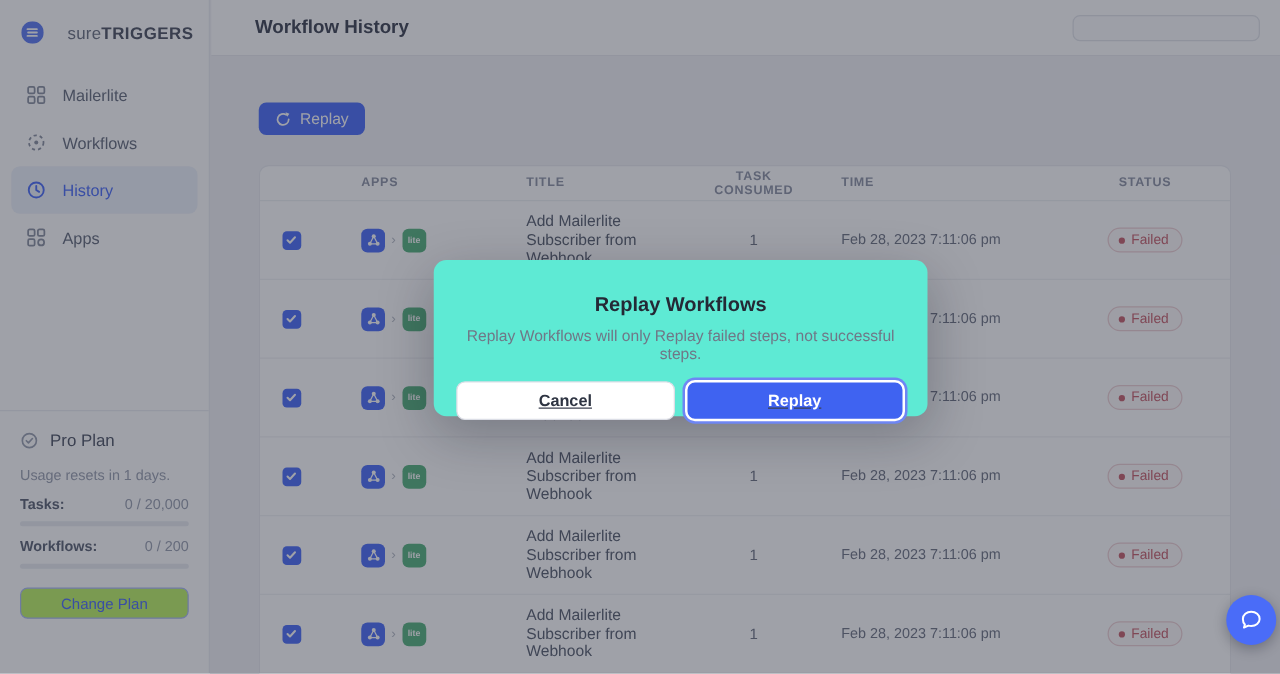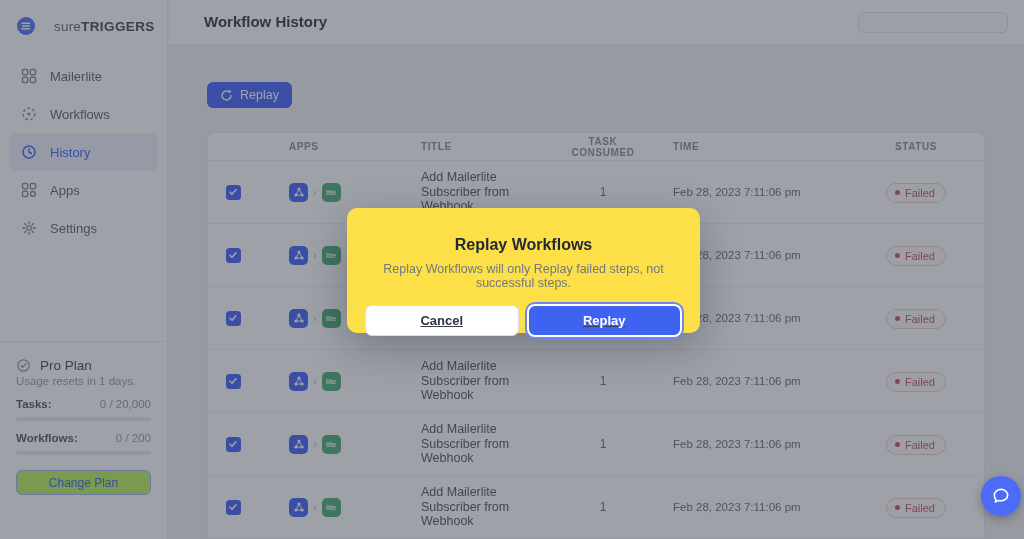--- a/index.html
+++ b/index.html
@@ -18,21 +18,21 @@
   .logo-text b { color:#4b5060; font-weight:700; letter-spacing:.4px; }
   .nav { margin-top:22px; }
   .nav-item { display:flex; align-items:center; gap:13px; height:38px; padding-left:12px; margin:0 9px; border-radius:7px; color:#646b7c; font-size:13px; cursor:pointer; }
   .nav-item .nicon { color:#8a90a0; flex:0 0 16px; }
   .nav-item.active { background:#eef2fb; color:#4a6cf8; }
   .nav-item.active .nicon { color:#4a6cf8; }
 
   .plan { position:absolute; left:0; right:0; bottom:34px; border-top:1px solid #eceef2; padding:16px 16px 10px; }
   .plan-name { display:flex; align-items:flex-end; gap:9px; font-size:13.5px; color:#4c5263; }
   .plan-name .picon { color:#9aa0b0; }
-  .usage-note { margin-top:2px; font-size:11.5px; color:#9aa0b0; }
+  .usage-note { margin-top:15px; font-size:11.5px; color:#9aa0b0; }
   .meter-row { margin-top:11px; display:flex; justify-content:space-between; font-size:11.5px; }
   .meter-label { color:#5a6172; font-weight:700; }
   .meter-value { color:#9aa0b0; }
   .meter-bar { margin-top:7px; height:4px; background:#e9ebf1; border-radius:2px; }
   .change-plan-btn { margin-top:15px; width:100%; height:25px; background:#bef264; border:1px solid #a9b9f5; border-radius:6px; color:#4a6cf8; font-size:12px; font-family:inherit; cursor:pointer; }
   .collapse { position:absolute; bottom:0; left:0; right:0; height:34px; border-top:1px solid #eceef2; display:flex; align-items:center; gap:11px; padding-left:21px; color:#9aa0ad; font-size:12.5px; cursor:pointer; }
 
   
   .main-header { position:absolute; left:169px; right:0; top:0; height:45px; background:#fff; border-bottom:1px solid #e9eaef; z-index:1; }
   .page-title { position:absolute; left:35px; top:13px; font-size:15px; font-weight:700; color:#3c4150; }
@@ -58,21 +58,21 @@
   .c-title { padding-left:8px; font-size:12.5px; color:#565d6d; line-height:14.5px; }
   .c-title span { display:inline-block; max-width:108px; }
   .c-task { text-align:center; font-size:12px; color:#6f7585; }
   .c-time { padding-left:30px; font-size:11.5px; color:#6f7585; }
   .c-status { text-align:center; }
   .badge { display:inline-flex; align-items:center; gap:5px; padding:3px 10px 3px 8px; border:1px solid #eed0d4; border-radius:999px; background:#fefafa; color:#c75f6c; font-size:11px; }
   .badge .dot { width:5px; height:5px; border-radius:50%; background:#c75f6c; }
 
   
   .overlay { position:absolute; inset:0; background:rgba(36,41,58,0.44); z-index:10; }
-  .modal { position:absolute; left:347px; top:208px; width:353px; height:125px; background:#fde047; border-radius:10px; box-shadow:0 14px 44px rgba(10,14,30,.28); z-index:20; text-align:center; }
+  .modal { position:absolute; left:347px; top:208px; width:395px; height:125px; background:#5eead4; border-radius:10px; box-shadow:0 14px 44px rgba(10,14,30,.28); z-index:20; text-align:center; }
   .modal-title { padding-top:28px; font-size:16px; font-weight:700; color:#242936; }
   .modal-msg { margin-top:8px; font-size:12.5px; color:#707787; padding:0 10px; }
   .modal-actions { display:flex; gap:8px; padding:0 18px; margin-top:14px; align-items:center;text-decoration:underline; }
   .btn-cancel { flex:1; height:31px; background:#fff; border:1px solid #dcdee6; border-radius:7px; font-size:13px; font-weight:600; color:#2e3442; font-family:inherit; cursor:pointer; }
   .btn-replay { flex:1; height:33px; background:#3f63f1; border:2px solid #fff; box-shadow:0 0 0 2px #6e86f4; border-radius:8px; font-size:13px; font-weight:600; color:#fff; font-family:inherit; cursor:pointer; }
 
   .chat-fab { position:absolute; left:981px; top:476px; width:40px; height:40px; border-radius:50%; background:#4a6cf8; z-index:30; display:flex; align-items:center; justify-content:center; box-shadow:0 3px 10px rgba(10,14,30,.3); cursor:pointer; }
 </style>
 </head>
 <body>
@@ -122,29 +122,20 @@
       <span class="nicon">
         <svg width="16" height="16" viewBox="0 0 16 16" fill="none" stroke="currentColor" stroke-width="1.4">
             <rect x="1.5" y="1.5" width="5.2" height="5.2" rx="1.2"></rect>
             <rect x="9.3" y="1.5" width="5.2" height="5.2" rx="1.2"></rect>
             <rect x="1.5" y="9.3" width="5.2" height="5.2" rx="1.2"></rect>
             <circle cx="11.9" cy="11.9" r="2.4"></circle>
           </svg>
       </span>
       <span>Apps</span>
     </div>
-    <div class="nav-item">
-      <span class="nicon">
-        <svg width="16" height="16" viewBox="0 0 16 16" fill="none" stroke="currentColor" stroke-width="1.3">
-            <circle cx="8" cy="8" r="2.2"></circle>
-            <path d="M8 1.6v2.1M8 12.3v2.1M1.6 8h2.1M12.3 8h2.1M3.5 3.5L5 5M11 11l1.5 1.5M12.5 3.5L11 5M5 11l-1.5 1.5" stroke-linecap="round"></path>
-          </svg>
-      </span>
-      <span>Settings</span>
-    </div>
   </nav>
 
   <div class="plan">
     <div class="plan-name">
       <span class="picon">
         <svg width="15" height="15" viewBox="0 0 16 16" fill="none" stroke="currentColor" stroke-width="1.4">
             <circle cx="8" cy="8" r="6"></circle>
             <path d="M5.4 8.1l1.8 1.8 3.4-3.7" stroke-linecap="round" stroke-linejoin="round"></path>
           </svg>
       </span>

